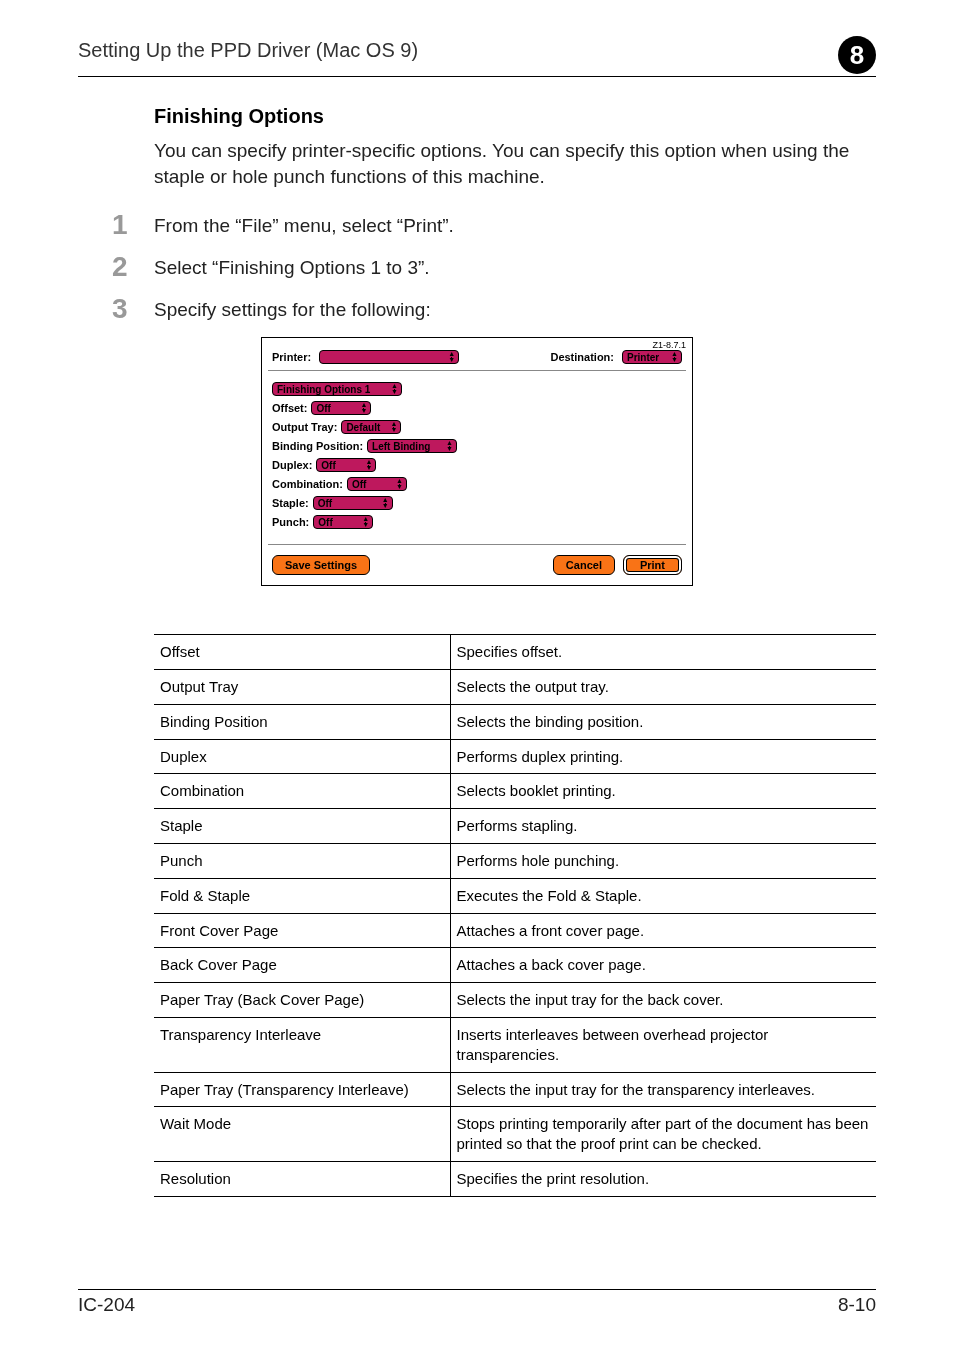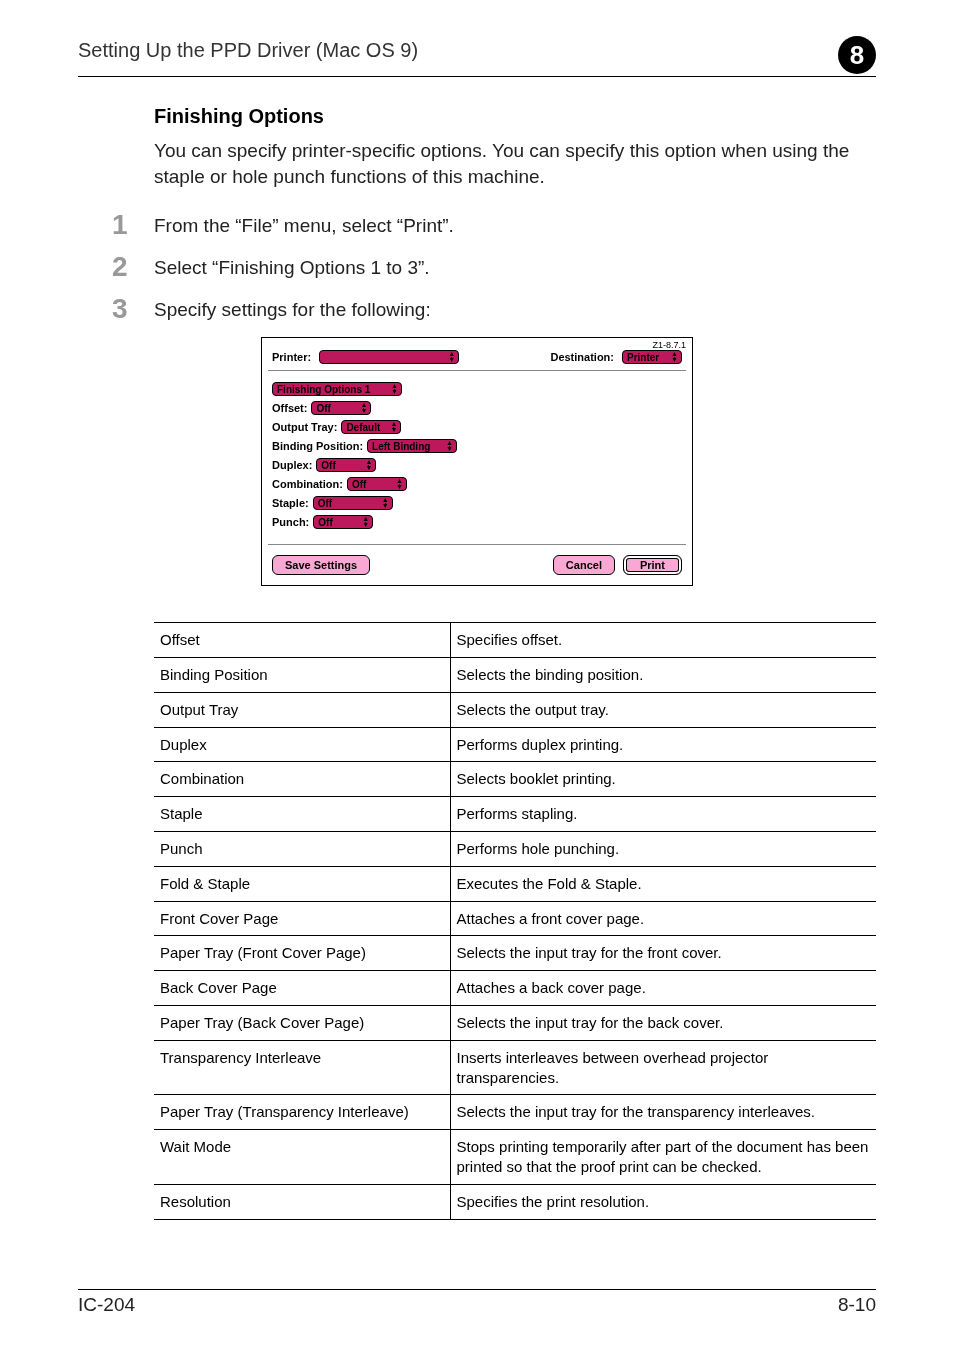--- a/index.html
+++ b/index.html
@@ -71,21 +71,21 @@
     padding-top: 0;
     padding-left: 34px;
   }
   .step-text {
     font-size: 19px;
     padding-top: 4px;
     color: #222;
   }
   
   .dialog-wrap {
-    margin: 8px auto 36px auto;
+    margin: 8px auto 48px auto;
     width: 432px;
     border: 1px solid #000;
     font-family: "Lucida Grande", Geneva, sans-serif;
     font-size: 11px;
     background: #fff;
   }
   .dlg-version {
     text-align: right;
     font-size: 9px;
     padding: 2px 6px 0 6px;
@@ -149,21 +149,21 @@
     align-items: center;
     gap: 4px;
     margin: 5px 0;
   }
   .dlg-row .dlg-label { flex: none; }
   .dlg-btn {
     border: 1px solid #000;
     border-radius: 6px;
     padding: 2px 12px;
     font-weight: bold;
-    background: #f9a8d4;
+    background: #f97316;
     font-size: 11px;
     line-height: 14px;
   }
   .dlg-btn.primary {
     border: 1px solid #000;
     box-shadow: 0 0 0 2px #fff inset, 0 0 0 3px #000 inset;
     padding: 2px 16px;
   }
   .dlg-btn-row {
     display: flex;
@@ -321,28 +321,28 @@
     </div>
   </div>
 
   <table class="table">
     <tbody id="options-tbody">
         <tr>
           <td>Offset</td>
           <td>Specifies offset.</td>
         </tr>
         <tr>
+          <td>Output Tray</td>
+          <td>Selects the output tray.</td>
+        </tr>
+        <tr>
           <td>Binding Position</td>
           <td>Selects the binding position.</td>
         </tr>
         <tr>
-          <td>Output Tray</td>
-          <td>Selects the output tray.</td>
-        </tr>
-        <tr>
           <td>Duplex</td>
           <td>Performs duplex printing.</td>
         </tr>
         <tr>
           <td>Combination</td>
           <td>Selects booklet printing.</td>
         </tr>
         <tr>
           <td>Staple</td>
           <td>Performs stapling.</td>
@@ -351,24 +351,20 @@
           <td>Punch</td>
           <td>Performs hole punching.</td>
         </tr>
         <tr>
           <td>Fold &amp; Staple</td>
           <td>Executes the Fold &amp; Staple.</td>
         </tr>
         <tr>
           <td>Front Cover Page</td>
           <td>Attaches a front cover page.</td>
-        </tr>
-        <tr>
-          <td>Paper Tray (Front Cover Page)</td>
-          <td>Selects the input tray for the front cover.</td>
         </tr>
         <tr>
           <td>Back Cover Page</td>
           <td>Attaches a back cover page.</td>
         </tr>
         <tr>
           <td>Paper Tray (Back Cover Page)</td>
           <td>Selects the input tray for the back cover.</td>
         </tr>
         <tr>

